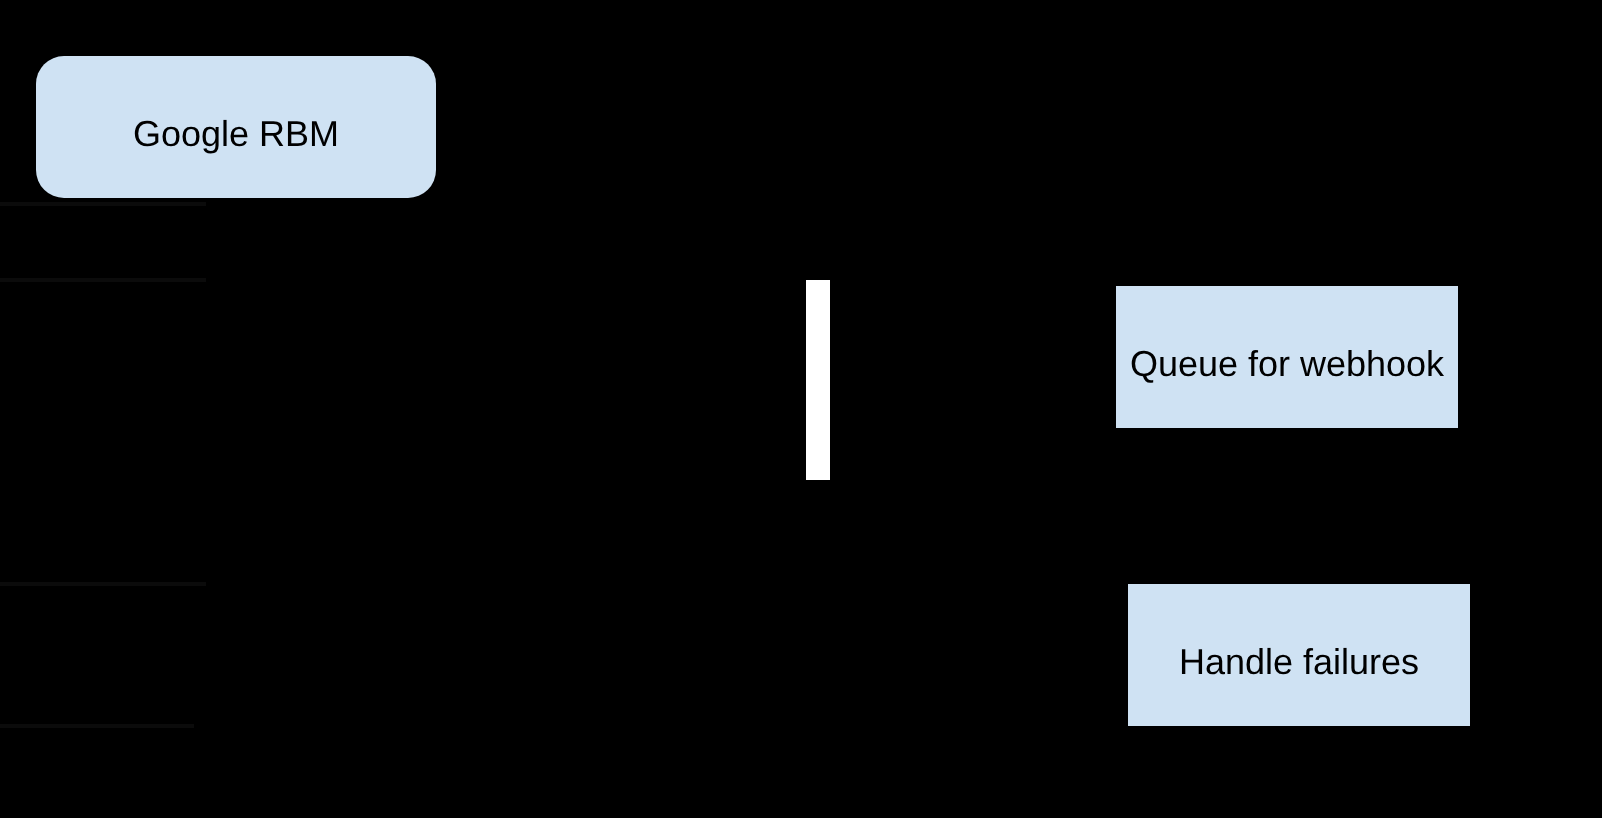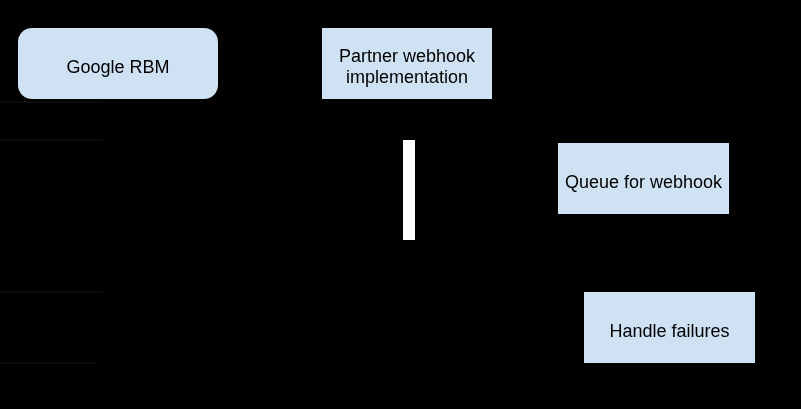--- a/index.html
+++ b/index.html
@@ -24,21 +24,21 @@
     justify-content: center;
     text-align: center;
     font-size: 18px;
     line-height: 21px;
     box-sizing: border-box;
     padding-top: 7px;
   }
   .node-google-rbm      { left: 18px;  top: 28px;  width: 200px; height: 71px; border-radius: 14px; }
   .node-partner-webhook { left: 322px; top: 28px;  width: 170px; height: 71px; }
   .node-queue           { left: 558px; top: 143px; width: 171px; height: 71px; }
-  .node-handle-failures { left: 564px; top: 292px; width: 171px; height: 71px; margin-left: 20px; }
+  .node-handle-failures { left: 564px; top: 292px; width: 171px; height: 71px; }
   .activation-bar {
     position: absolute;
     left: 403px;
     top: 140px;
     width: 12px;
     height: 100px;
     background: #ffffff;
   }
   .artifact-line {
     position: absolute;
@@ -52,23 +52,20 @@
 </style>
 </head>
 <body>
 
 <div class="canvas">
 
   <div class="node node-google-rbm">
     <span>Google RBM</span>
   </div>
 
-  <div class="node node-partner-webhook">
-    <span>Partner webhook implementation</span>
-  </div>
 
   <div class="node node-queue">
     <span>Queue for webhook</span>
   </div>
 
   <div class="node node-handle-failures">
     <span>Handle failures</span>
   </div>
 
   <div class="activation-bar"></div>

